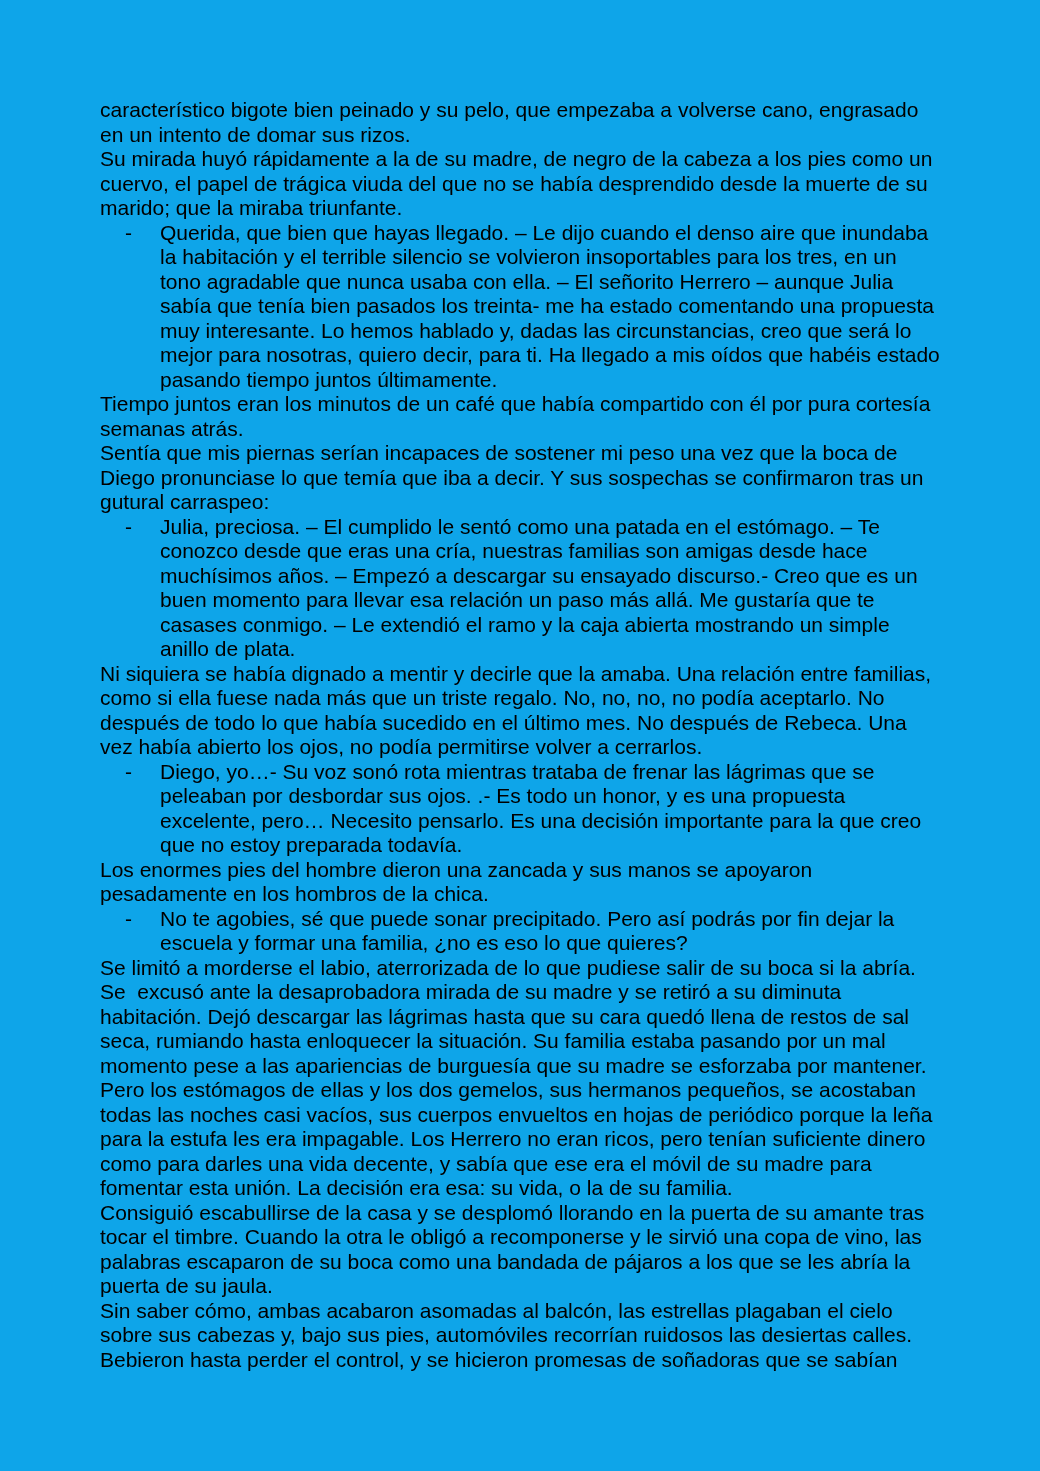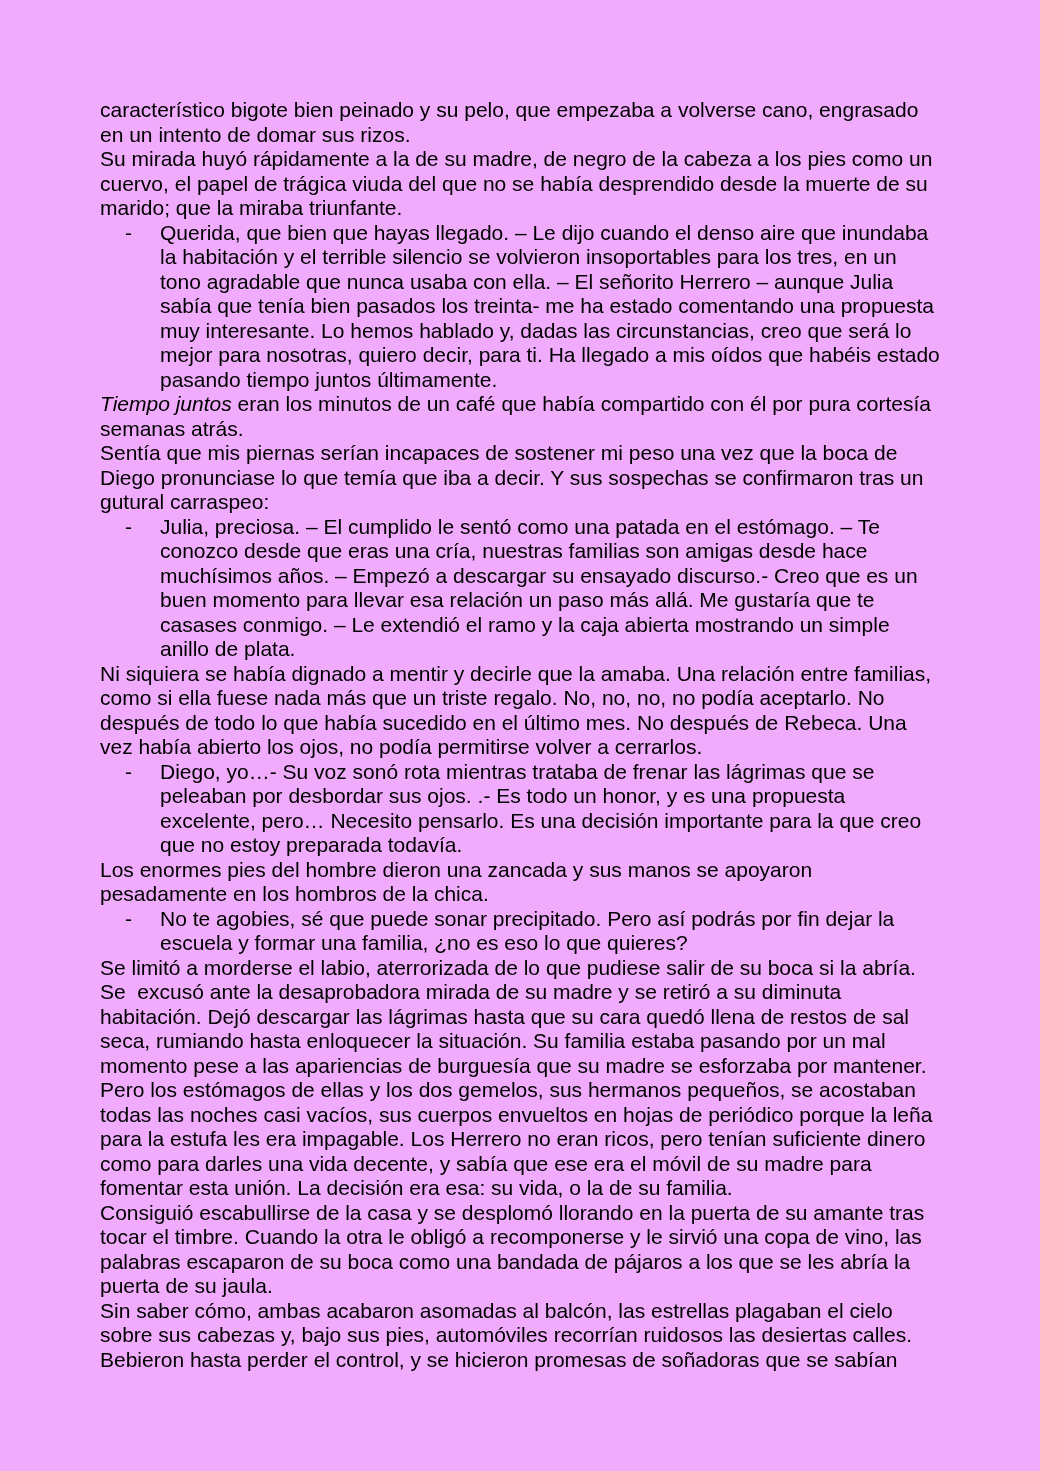--- a/index.html
+++ b/index.html
@@ -35,21 +35,20 @@
     position: relative;
     margin: 0;
     padding-left: 60px;
   }
   .list-item .marker {
     position: absolute;
     left: 25px;
     top: 0;
   }
   .italic {
-    font-style: italic;
   }
 </style>
 </head>
 <body>
 
-<div class="page" style="background: #f0abfc;">
+<div class="page" style="background: #0ea5e9;">
   <div class="doc-body" id="doc-body" style="color: rgb(0, 0, 0);"><div class="para">característico bigote bien peinado y su pelo, que empezaba a volverse cano, engrasado en un intento de domar sus rizos.</div><div class="para">Su mirada huyó rápidamente a la de su madre, de negro de la cabeza a los pies como un cuervo, el papel de trágica viuda del que no se había desprendido desde la muerte de su marido; que la miraba triunfante.</div><div class="list-item"><span class="marker">-</span><span>Querida, que bien que hayas llegado. – Le dijo cuando el denso aire que inundaba la habitación y el terrible silencio se volvieron insoportables para los tres, en un tono agradable que nunca usaba con ella. – El señorito Herrero – aunque Julia sabía que tenía bien pasados los treinta- me ha estado comentando una propuesta muy interesante. Lo hemos hablado y, dadas las circunstancias, creo que será lo mejor para nosotras, quiero decir, para ti. Ha llegado a mis oídos que habéis estado pasando tiempo juntos últimamente.</span></div><div class="para"><span class="italic">Tiempo juntos</span><span class=""> eran los minutos de un café que había compartido con él por pura cortesía semanas atrás.</span></div><div class="para">Sentía que mis piernas serían incapaces de sostener mi peso una vez que la boca de Diego pronunciase lo que temía que iba a decir. Y sus sospechas se confirmaron tras un gutural carraspeo:</div><div class="list-item"><span class="marker">-</span><span>Julia, preciosa. – El cumplido le sentó como una patada en el estómago. – Te conozco desde que eras una cría, nuestras familias son amigas desde hace muchísimos años. – Empezó a descargar su ensayado discurso.- Creo que es un buen momento para llevar esa relación un paso más allá. Me gustaría que te casases conmigo. – Le extendió el ramo y la caja abierta mostrando un simple anillo de plata.</span></div><div class="para">Ni siquiera se había dignado a mentir y decirle que la amaba. Una relación entre familias, como si ella fuese nada más que un triste regalo. No, no, no, no podía aceptarlo. No después de todo lo que había sucedido en el último mes. No después de Rebeca. Una vez había abierto los ojos, no podía permitirse volver a cerrarlos.</div><div class="list-item"><span class="marker">-</span><span>Diego, yo…- Su voz sonó rota mientras trataba de frenar las lágrimas que se peleaban por desbordar sus ojos. .- Es todo un honor, y es una propuesta excelente, pero… Necesito pensarlo. Es una decisión importante para la que creo que no estoy preparada todavía.</span></div><div class="para">Los enormes pies del hombre dieron una zancada y sus manos se apoyaron pesadamente en los hombros de la chica.</div><div class="list-item"><span class="marker">-</span><span>No te agobies, sé que puede sonar precipitado. Pero así podrás por fin dejar la escuela y formar una familia, ¿no es eso lo que quieres?</span></div><div class="para">Se limitó a morderse el labio, aterrorizada de lo que pudiese salir de su boca si la abría. Se  excusó ante la desaprobadora mirada de su madre y se retiró a su diminuta habitación. Dejó descargar las lágrimas hasta que su cara quedó llena de restos de sal seca, rumiando hasta enloquecer la situación. Su familia estaba pasando por un mal momento pese a las apariencias de burguesía que su madre se esforzaba por mantener. Pero los estómagos de ellas y los dos gemelos, sus hermanos pequeños, se acostaban todas las noches casi vacíos, sus cuerpos envueltos en hojas de periódico porque la leña para la estufa les era impagable. Los Herrero no eran ricos, pero tenían suficiente dinero como para darles una vida decente, y sabía que ese era el móvil de su madre para fomentar esta unión. La decisión era esa: su vida, o la de su familia.</div><div class="para">Consiguió escabullirse de la casa y se desplomó llorando en la puerta de su amante tras tocar el timbre. Cuando la otra le obligó a recomponerse y le sirvió una copa de vino, las palabras escaparon de su boca como una bandada de pájaros a los que se les abría la puerta de su jaula.</div><div class="para">Sin saber cómo, ambas acabaron asomadas al balcón, las estrellas plagaban el cielo sobre sus cabezas y, bajo sus pies, automóviles recorrían ruidosos las desiertas calles. Bebieron hasta perder el control, y se hicieron promesas de soñadoras que se sabían</div></div>
 </div>
 
 </body></html>

